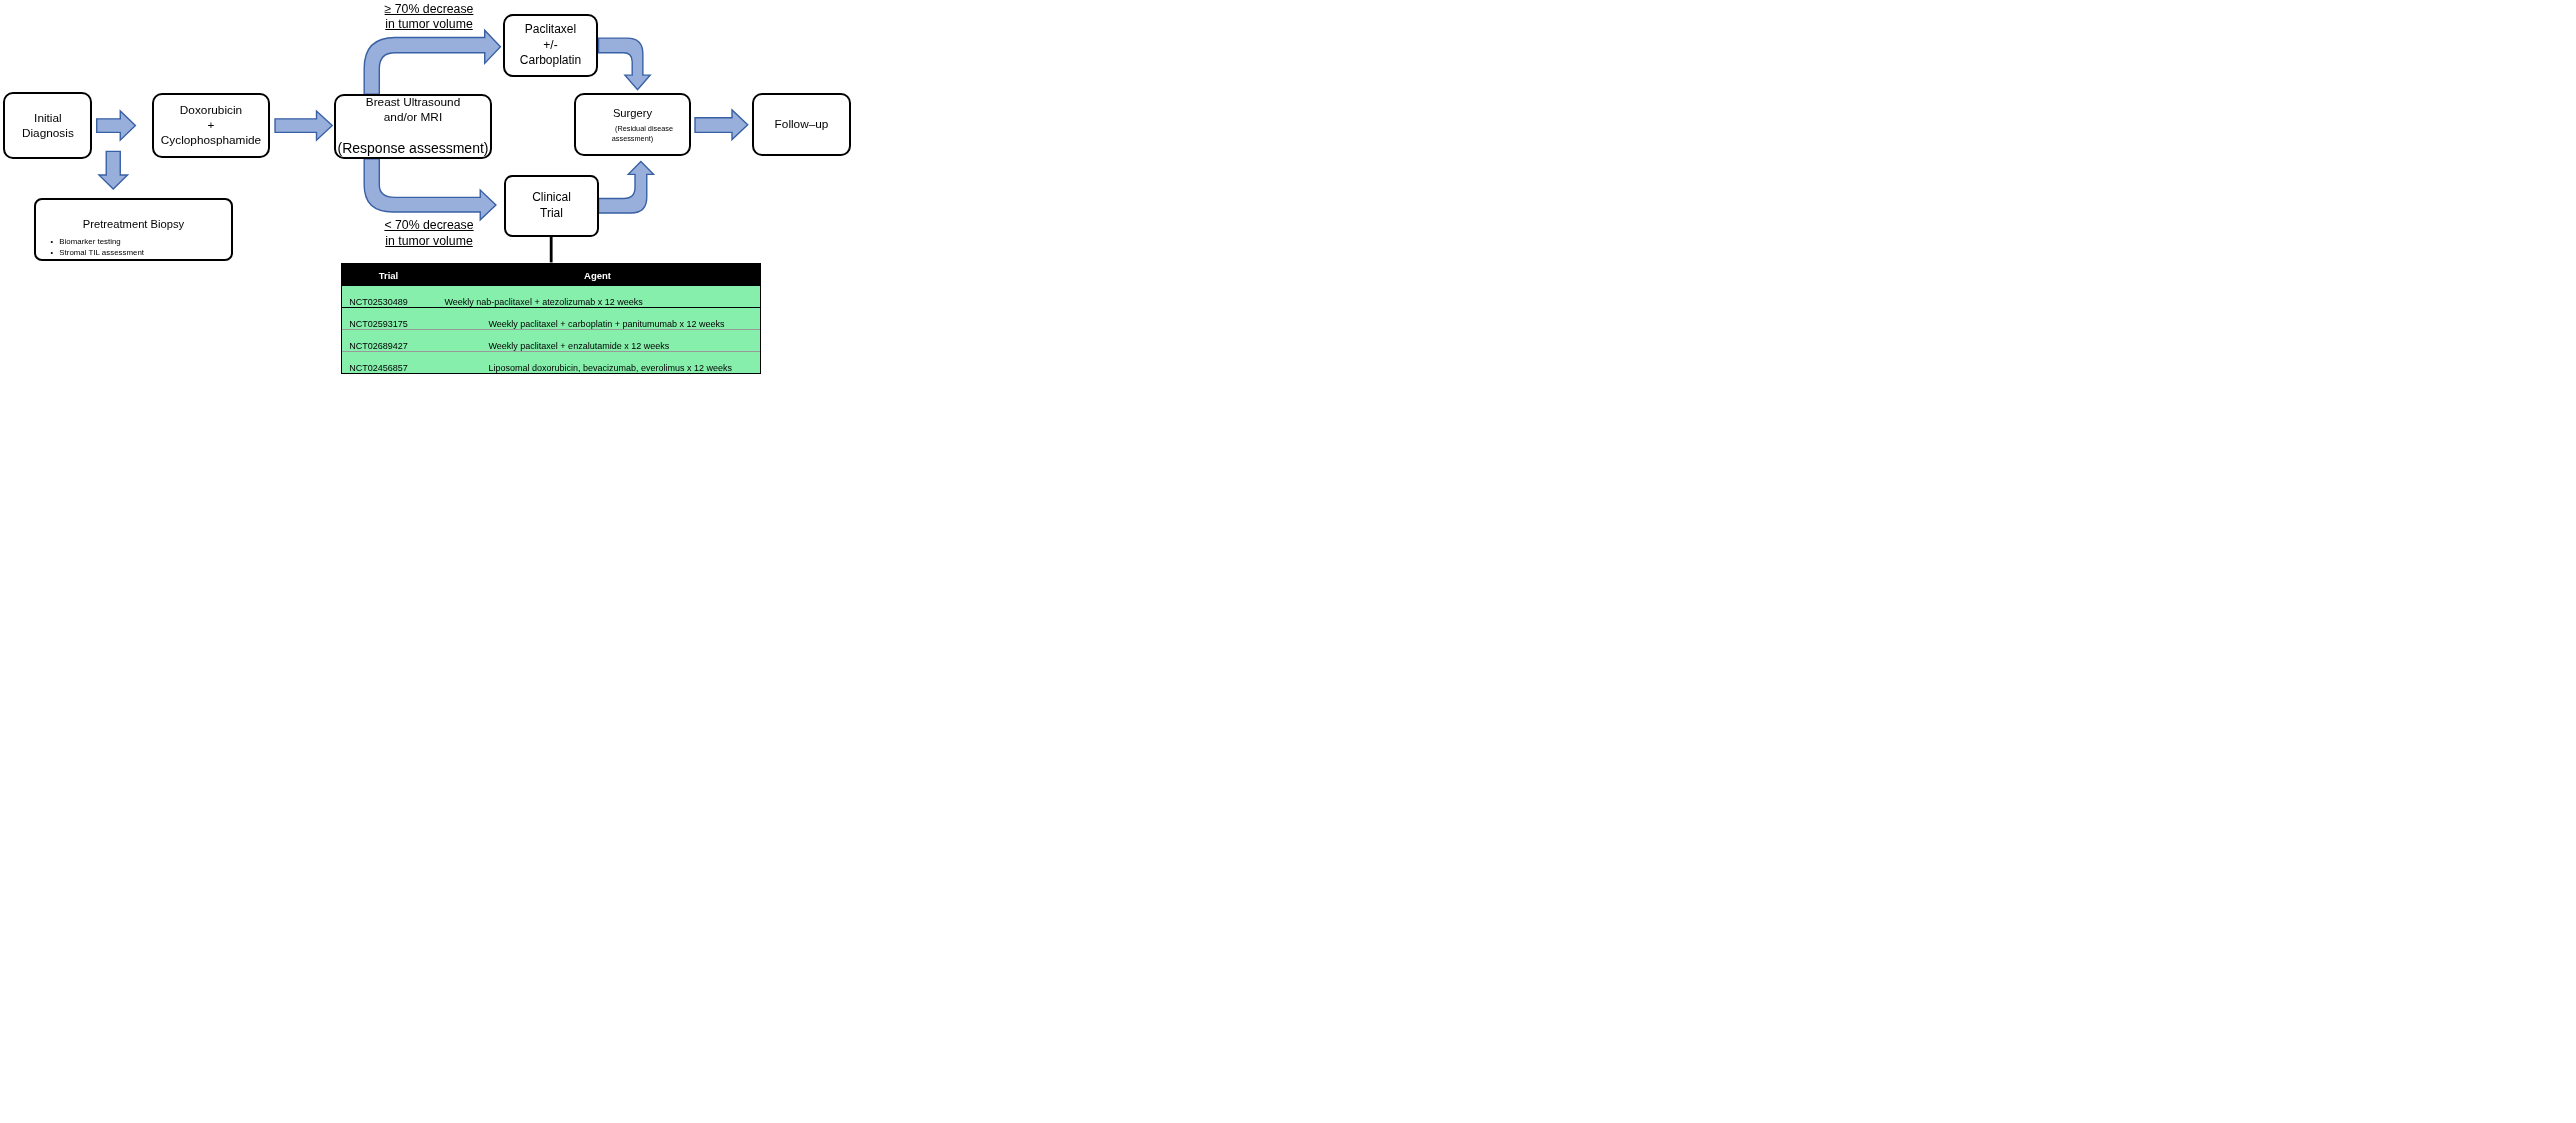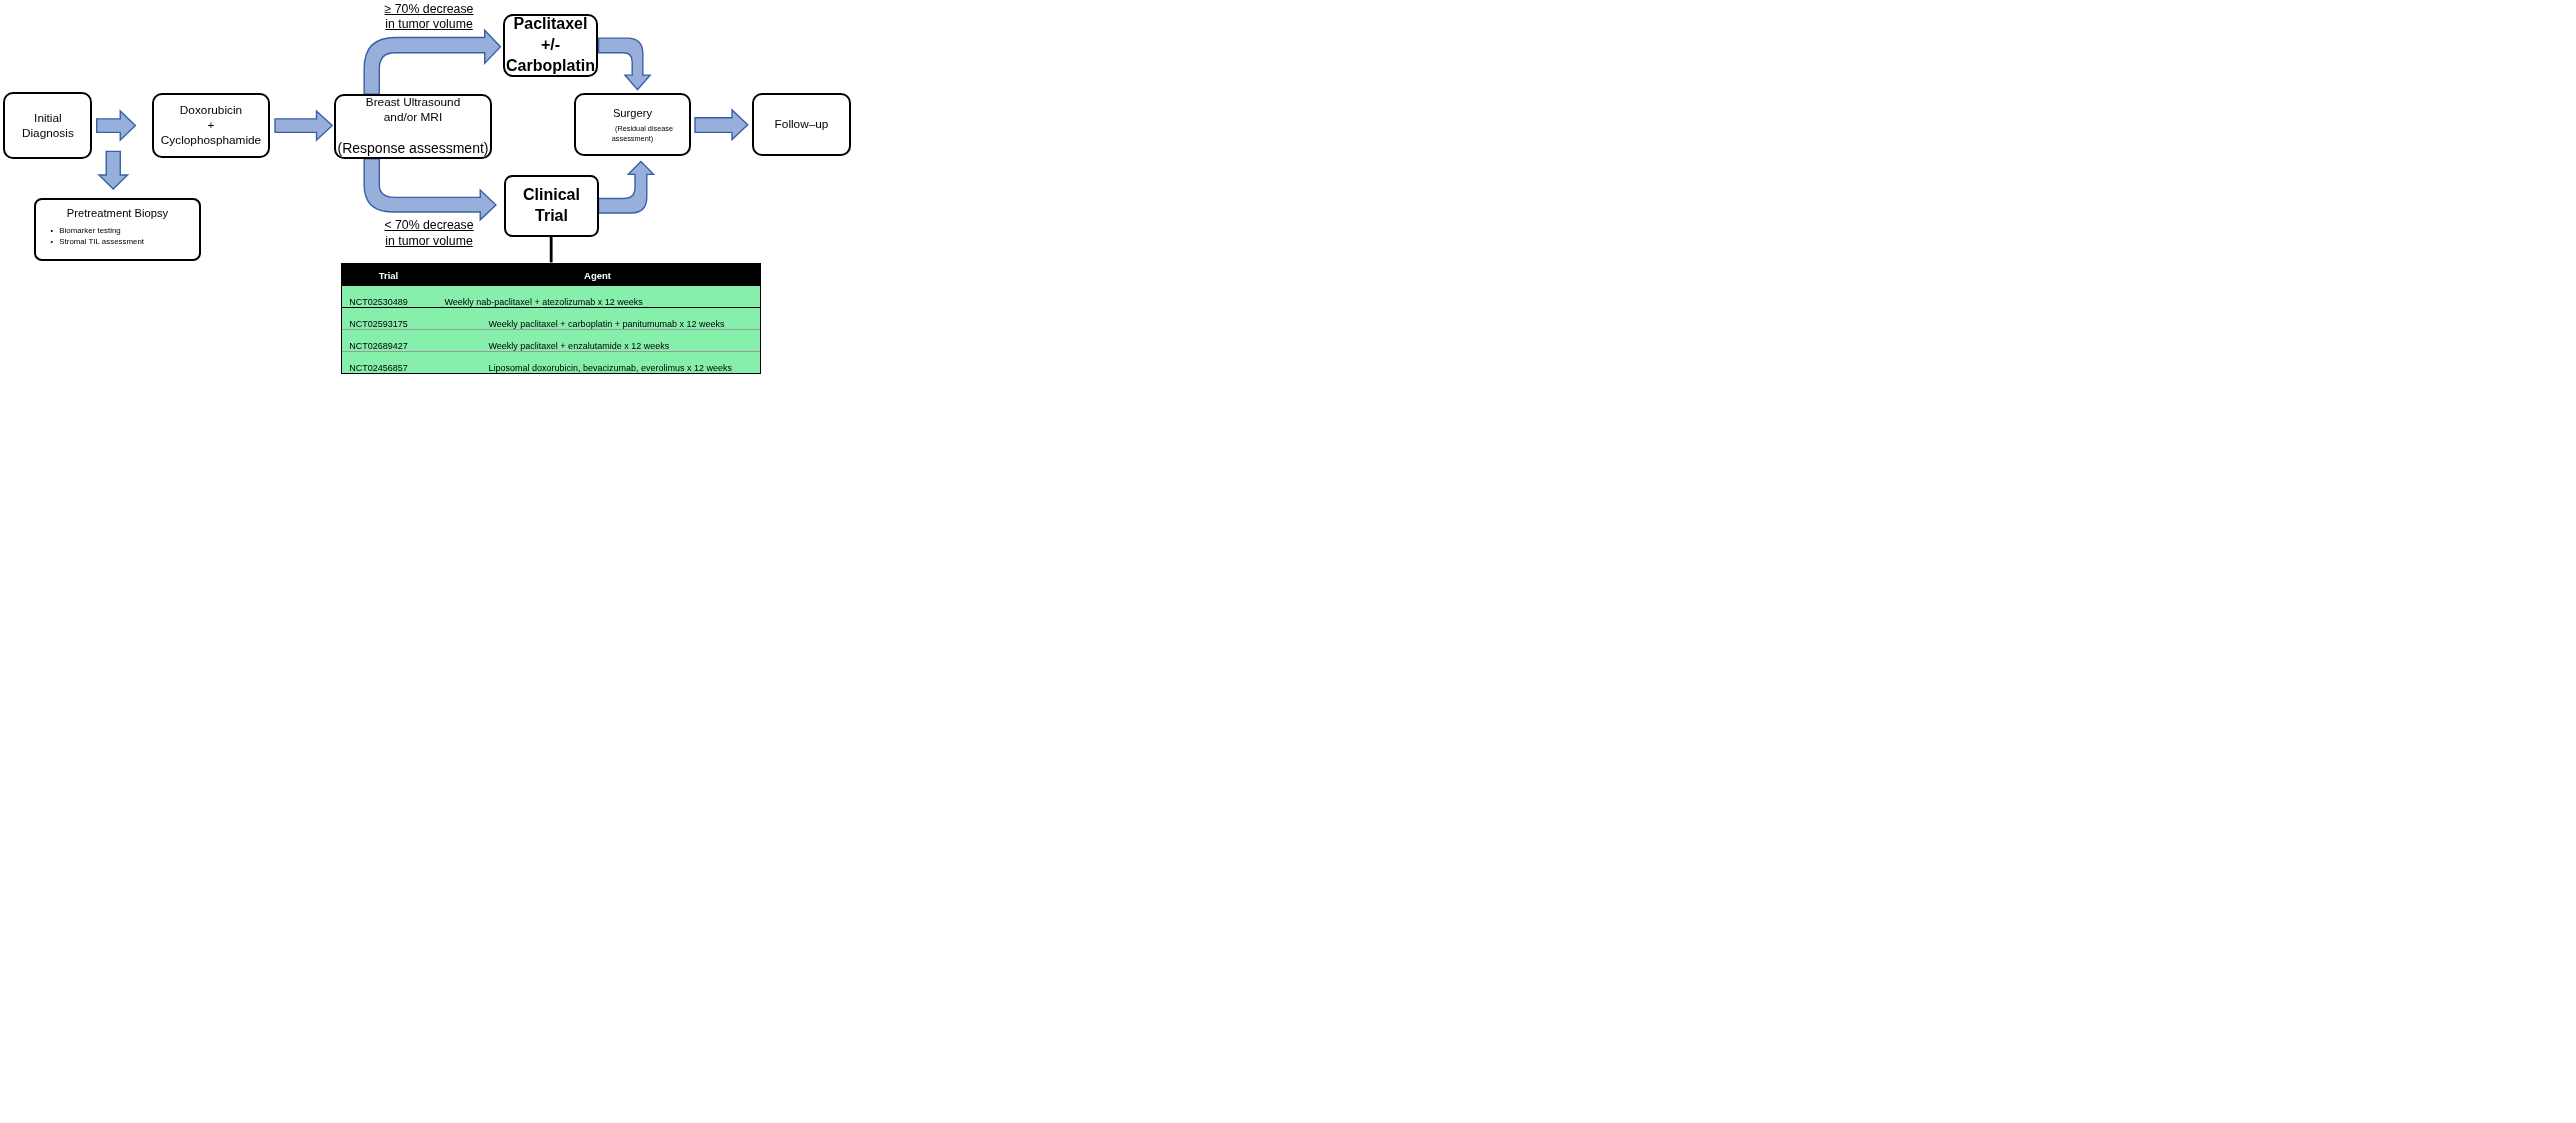--- a/index.html
+++ b/index.html
@@ -11,21 +11,21 @@
   .arrow{fill:var(--arrow-fill,#98AFDC);stroke:var(--arrow-stroke,#3860A4);stroke-width:2.5;}
   .connector{fill:#000;stroke:none;}
   .node{
     position:absolute;box-sizing:border-box;background:#fff;
     border:2.2px solid var(--box-border,#000);border-radius:10px;
     display:flex;flex-direction:column;align-items:center;justify-content:center;
     text-align:center;line-height:1.25;
   }
   .node .main{font-size:11.8px;}
   .node .sub{font-size:14px;margin-top:16px;}
-  .node-sm .main{font-size:16px;line-height:1.3;font-weight:bold;}
+  .node-sm .main{font-size:12px;line-height:1.3;}
   .node-pretreat{justify-content:flex-start;align-items:stretch;text-align:left;padding:5.6px 7.9px 0 7.9px;border-radius:7.9px;}
   .node-pretreat .title{font-size:11.2px;text-align:center;margin-bottom:5px;}
   .bullet{font-size:7.9px;line-height:1.45;padding-left:6.7px;display:flex;align-items:baseline;}
   .bullet::before{content:"\2022";margin-right:6.2px;font-size:7.3px;}
   .branch-label{position:absolute;width:140px;text-align:center;font-size:12.3px;line-height:15.7px;text-decoration:underline;}
   .trials{
     position:absolute;left:341px;top:263px;width:420px;box-sizing:border-box;
     border:1.1px solid #000;font-size:9px;
   }
   .trials-header{
@@ -75,21 +75,21 @@
     <div class="main">Initial</div>
     <div class="main">Diagnosis</div>
   </div>
 
   <div class="node" style="left:152px;top:93px;width:118px;height:65px;">
     <div class="main">Doxorubicin</div>
     <div class="main">+</div>
     <div class="main">Cyclophosphamide</div>
   </div>
 
-  <div class="node node-pretreat" style="left:34px;top:198px;width:167px;height:63px;">
+  <div class="node node-pretreat" style="left:34px;top:198px;width:199px;height:63px;justify-content:flex-end;">
     <div class="title">Pretreatment Biopsy</div>
     <div class="bullet">
       <span>Biomarker testing</span>
     </div>
     <div class="bullet">
       <span>Stromal TIL assessment</span>
     </div>
   </div>
 
   <div class="node" style="left:334px;top:94px;width:158px;height:65px;">

